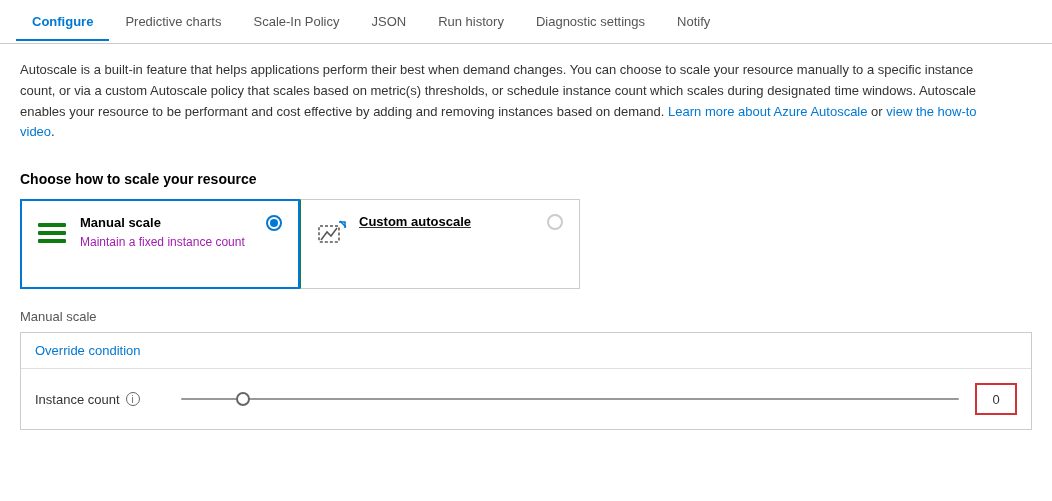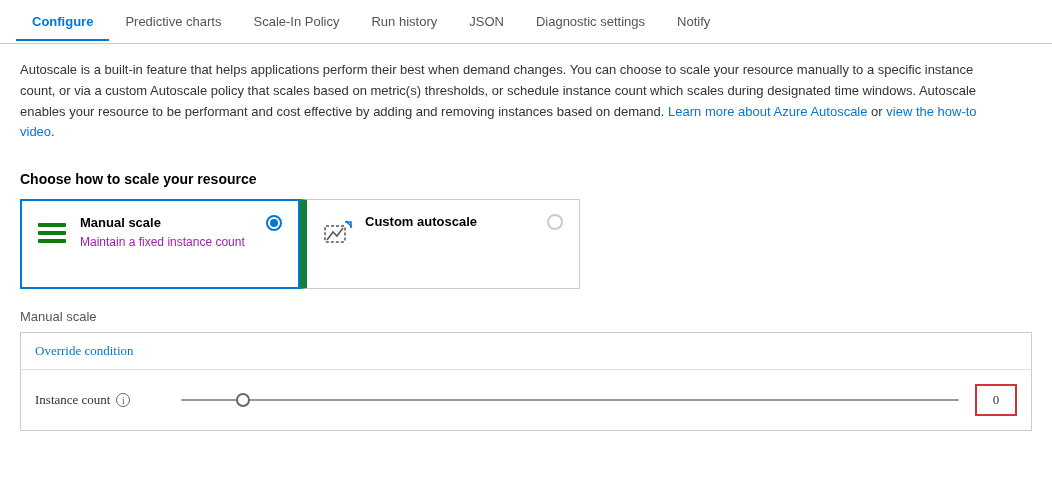--- a/index.html
+++ b/index.html
@@ -75,21 +75,22 @@
       gap: 10px;
       min-height: 90px;
     }
     .scale-card.selected {
       border: 2px solid #0078d4;
     }
     .scale-card:not(:first-child) {
       border-left: 1px solid #ccc;
     }
     .scale-card.selected + .scale-card {
-      border-left: 7px solid #15803d;
+      border-left: 1px solid #15803d;
+      text-decoration: underline;
     }
 
     .card-icon {
       width: 32px;
       height: 32px;
       flex-shrink: 0;
       margin-top: 4px;
     }
     .card-body {
       flex: 1;
@@ -125,21 +126,20 @@
     
     .manual-scale-label {
       font-size: 13px;
       color: #555;
       margin-bottom: 8px;
     }
 
     .override-box {
       border: 1px solid #ccc;
       padding: 0;
-      font-family: Liberation Serif, serif;
     }
     .override-header {
       padding: 10px 14px;
       border-bottom: 1px solid #e0e0e0;
       font-size: 13px;
       color: #0078d4;
       font-weight: 400;
     }
     .instance-row {
       display: flex;
@@ -227,22 +227,22 @@
     }
 
   </style>
 </head>
 <body>
 
 <div class="tabs-bar">
   <div class="tab active">Configure</div>
   <div class="tab">Predictive charts</div>
   <div class="tab">Scale-In Policy</div>
+  <div class="tab">JSON</div>
   <div class="tab">Run history</div>
-  <div class="tab">JSON</div>
   <div class="tab">Diagnostic settings</div>
   <div class="tab">Notify</div>
 </div>
 
 <div class="content">
 
   <p class="description">
     <span>Autoscale is a built-in feature that helps applications perform their best when demand changes. You can choose to scale your resource manually to a specific instance count, or via a custom Autoscale policy that scales based on metric(s) thresholds, or schedule instance count which scales during designated time windows. Autoscale enables your resource to be performant and cost effective by adding and removing instances based on demand.</span>
     <a href="#">Learn more about Azure Autoscale</a>
     <span> or </span>

